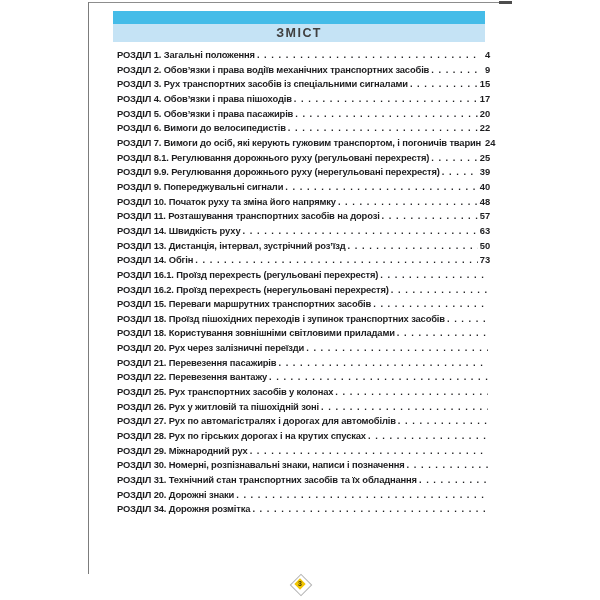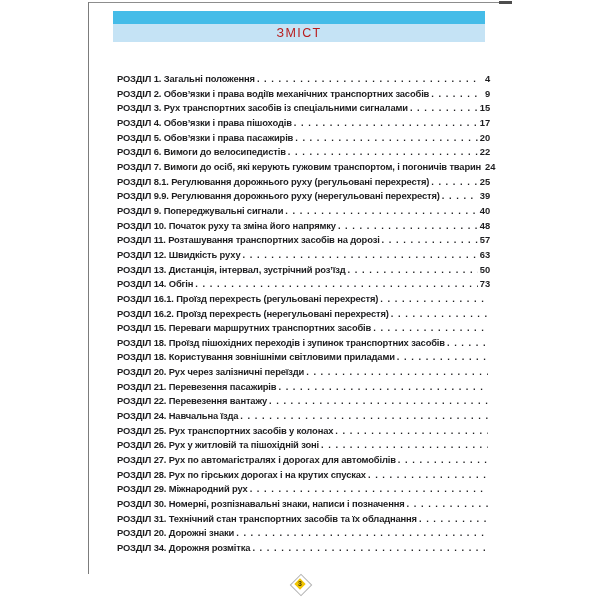--- a/index.html
+++ b/index.html
@@ -11,31 +11,31 @@
   
   .scan-line-top{position:absolute;left:88px;top:2px;width:424px;height:1px;background:#8d8d8d;}
   .scan-line-top-dark{position:absolute;left:499px;top:1px;width:13px;height:3px;background:#4d4d4d;}
   .scan-line-left{position:absolute;left:88px;top:2px;width:1px;height:572px;background:#7c7c7c;}
 
   
   .header{position:absolute;left:113px;top:11px;width:372px;}
   .header .bar-top{height:13px;background:#45BCE8;}
   .header .bar-band{height:18px;background:#C5E3F5;display:flex;align-items:center;justify-content:center;}
   .header .title{
-    font-size:12.5px;font-weight:normal;color:#b91c1c;letter-spacing:1.5px;
+    font-size:12.5px;font-weight:bold;color:#404040;letter-spacing:1.5px;
   }
 
   
   .toc{position:absolute;left:117px;top:48px;width:373px;}
   .row{
     display:flex;align-items:baseline;height:14.66px;line-height:14.66px;
     font-size:9.4px;font-weight:bold;color:#1D1D1F;letter-spacing:-0.15px;
     white-space:nowrap;
   }
-  .row .label{flex:0 0 auto;margin-top:24px;}
+  .row .label{flex:0 0 auto;}
   .row .leader{
     flex:1 1 auto;overflow:hidden;margin:0 2px;color:#1D1D1F;
   }
   .row .leader::after{
     content:". . . . . . . . . . . . . . . . . . . . . . . . . . . . . . . . . . . . . . . . . . . . . . . . . . . . . . . . . . . . . . . . . . . . . . . . . . . . . . . . . . . . . . . . . . . . . . . . . . . .";
     letter-spacing:0.6px;word-spacing:0.8px;
   }
   .row .pagenum{flex:0 0 auto;text-align:right;min-width:10px;}
 
   
@@ -122,21 +122,21 @@
       <span class="label">РОЗДІЛ 10. Початок руху та зміна його напрямку</span>
       <span class="leader"></span>
       <span class="pagenum">48</span>
     </div>
     <div class="row">
       <span class="label">РОЗДІЛ 11. Розташування транспортних засобів на дорозі</span>
       <span class="leader"></span>
       <span class="pagenum">57</span>
     </div>
     <div class="row">
-      <span class="label">РОЗДІЛ 12. Швидкість руху</span>
+      <span class="label">РОЗДІЛ 14. Швидкість руху</span>
       <span class="leader"></span>
       <span class="pagenum">63</span>
     </div>
     <div class="row">
       <span class="label">РОЗДІЛ 13. Дистанція, інтервал, зустрічний роз’їзд</span>
       <span class="leader"></span>
       <span class="pagenum">50</span>
     </div>
     <div class="row">
       <span class="label">РОЗДІЛ 14. Обгін</span>
@@ -166,24 +166,20 @@
     <div class="row">
       <span class="label">РОЗДІЛ 20. Рух через залізничні переїзди</span>
       <span class="leader"></span>
     </div>
     <div class="row">
       <span class="label">РОЗДІЛ 21. Перевезення пасажирів</span>
       <span class="leader"></span>
     </div>
     <div class="row">
       <span class="label">РОЗДІЛ 22. Перевезення вантажу</span>
-      <span class="leader"></span>
-    </div>
-    <div class="row">
-      <span class="label">РОЗДІЛ 24. Навчальна їзда</span>
       <span class="leader"></span>
     </div>
     <div class="row">
       <span class="label">РОЗДІЛ 25. Рух транспортних засобів у колонах</span>
       <span class="leader"></span>
     </div>
     <div class="row">
       <span class="label">РОЗДІЛ 26. Рух у житловій та пішохідній зоні</span>
       <span class="leader"></span>
     </div>

